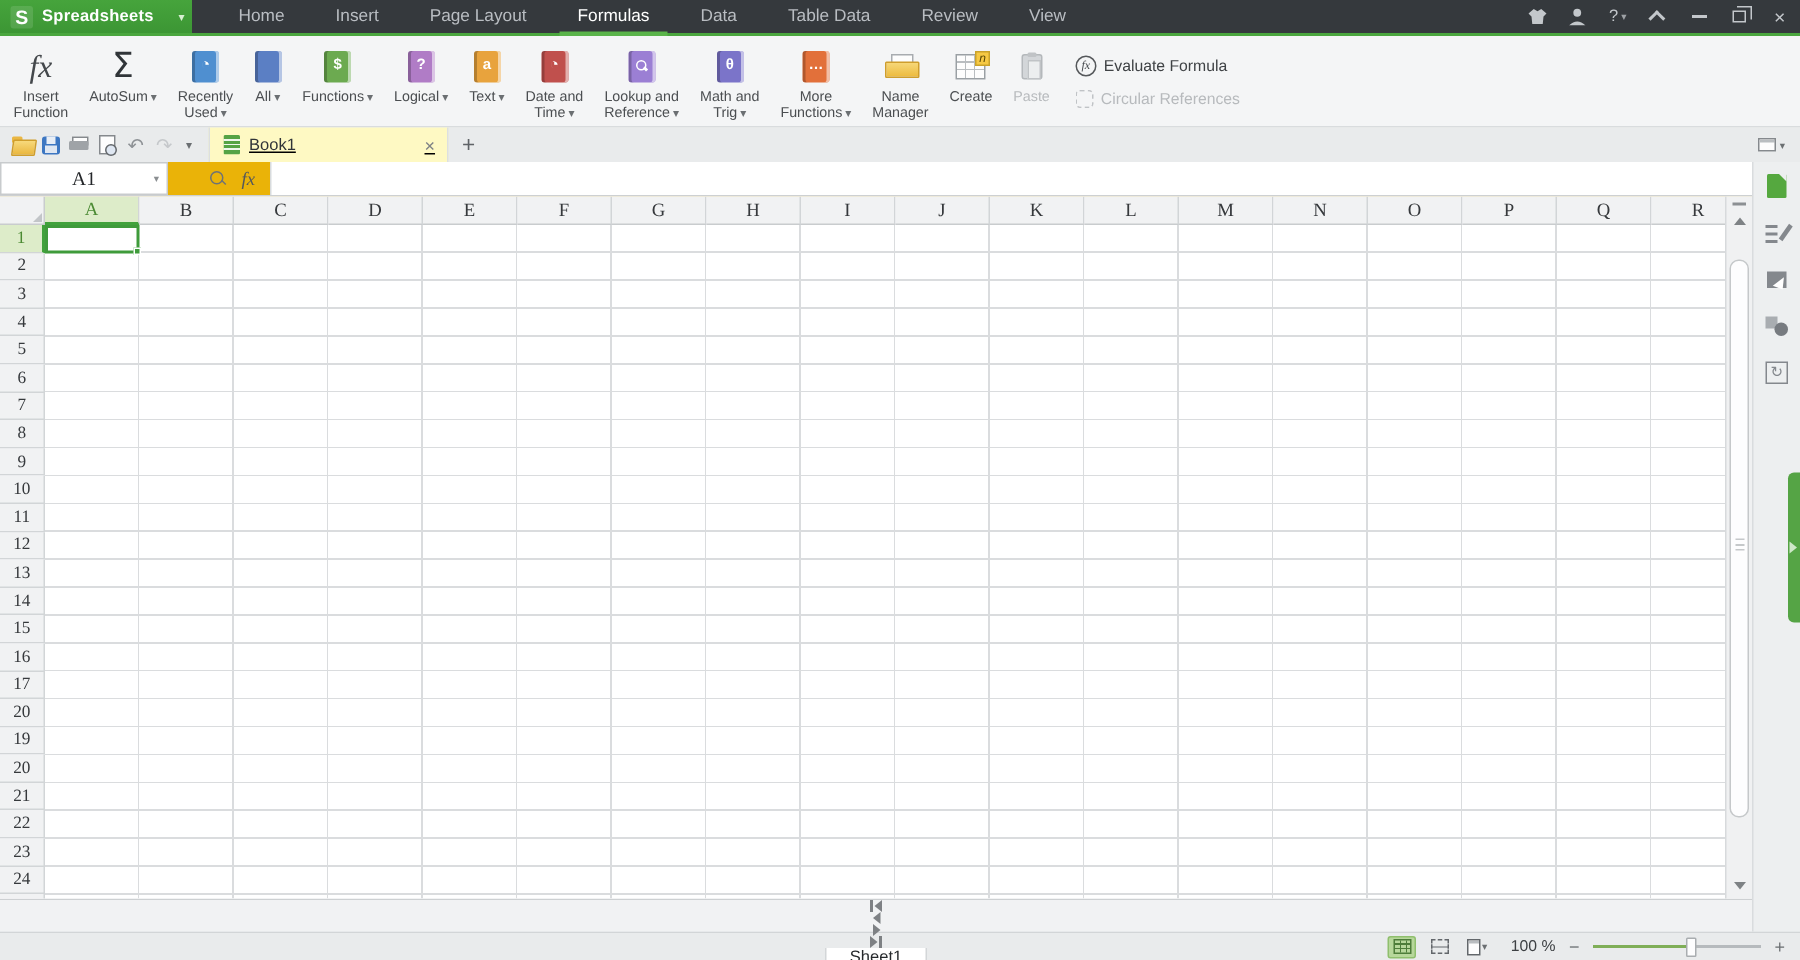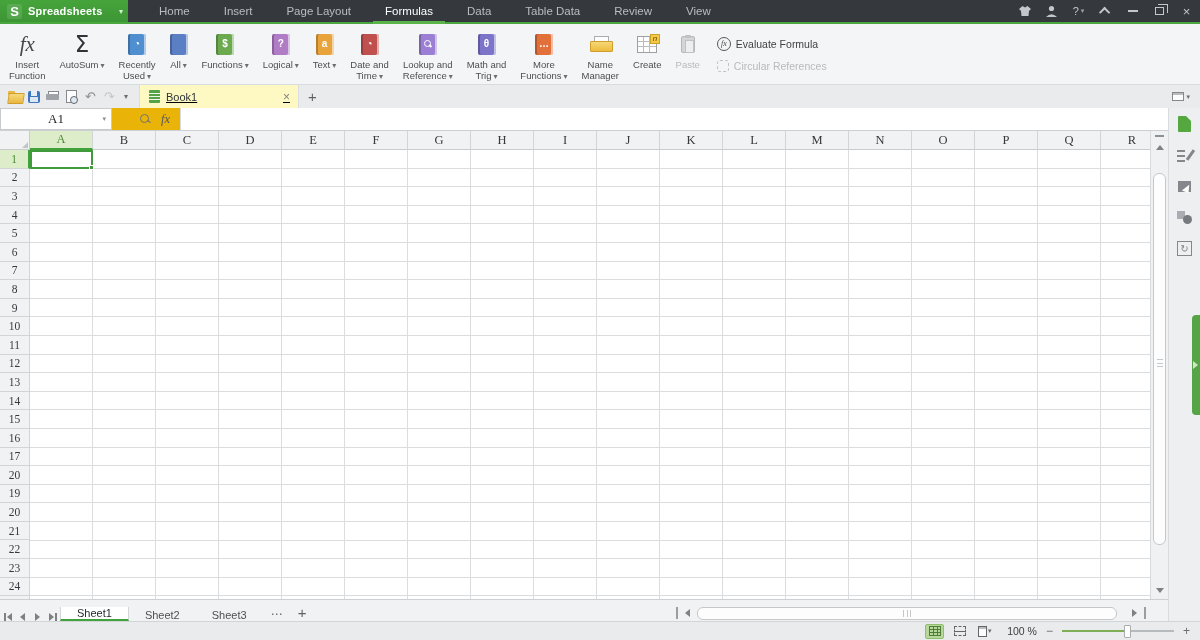--- a/index.html
+++ b/index.html
@@ -203,21 +203,21 @@
     background:#777b80; border-radius:50%; }
   .sb-rotate { width:15px; height:15px; border:1.5px solid #84888d; display:flex; align-items:center;
     justify-content:center; font-size:10px; color:#84888d; }
   .expand-handle { position:absolute; right:0; top:207px; width:8px; height:100px;
     background:#55a445; border-radius:4px 0 0 4px; }
   .expand-handle::after { content:""; position:absolute; left:1px; top:46px; width:0; height:0;
     border-top:4px solid transparent; border-bottom:4px solid transparent; border-left:5px solid #cfe8c8; }
 
   
   .tabrow { height:22px; background:#f1f2f3; border-top:1px solid #cdd0d2;
-    display:flex; align-items:flex-end; }
+    display:flex; align-items:center;flex-direction:column; }
   .tnav { width:15px; display:flex; align-items:center; justify-content:center; }
   .tri-l { width:0; height:0; border-top:4px solid transparent; border-bottom:4px solid transparent;
     border-right:5px solid #7e8184; }
   .tri-r { width:0; height:0; border-top:4px solid transparent; border-bottom:4px solid transparent;
     border-left:5px solid #7e8184; }
   .bar-v { width:2px; height:8px; background:#7e8184; }
   .tnav .pair { display:flex; align-items:center; gap:1px; }
   .sheettab { padding:0 16px; display:flex; align-items:center; font-size:11px; color:#4d5053; }
   .sheettab.active { background:#fff; color:#26292c; border-left:1px solid #d3d6d8;
     border-right:1px solid #d3d6d8; border-bottom:2px solid #41a23c; }

